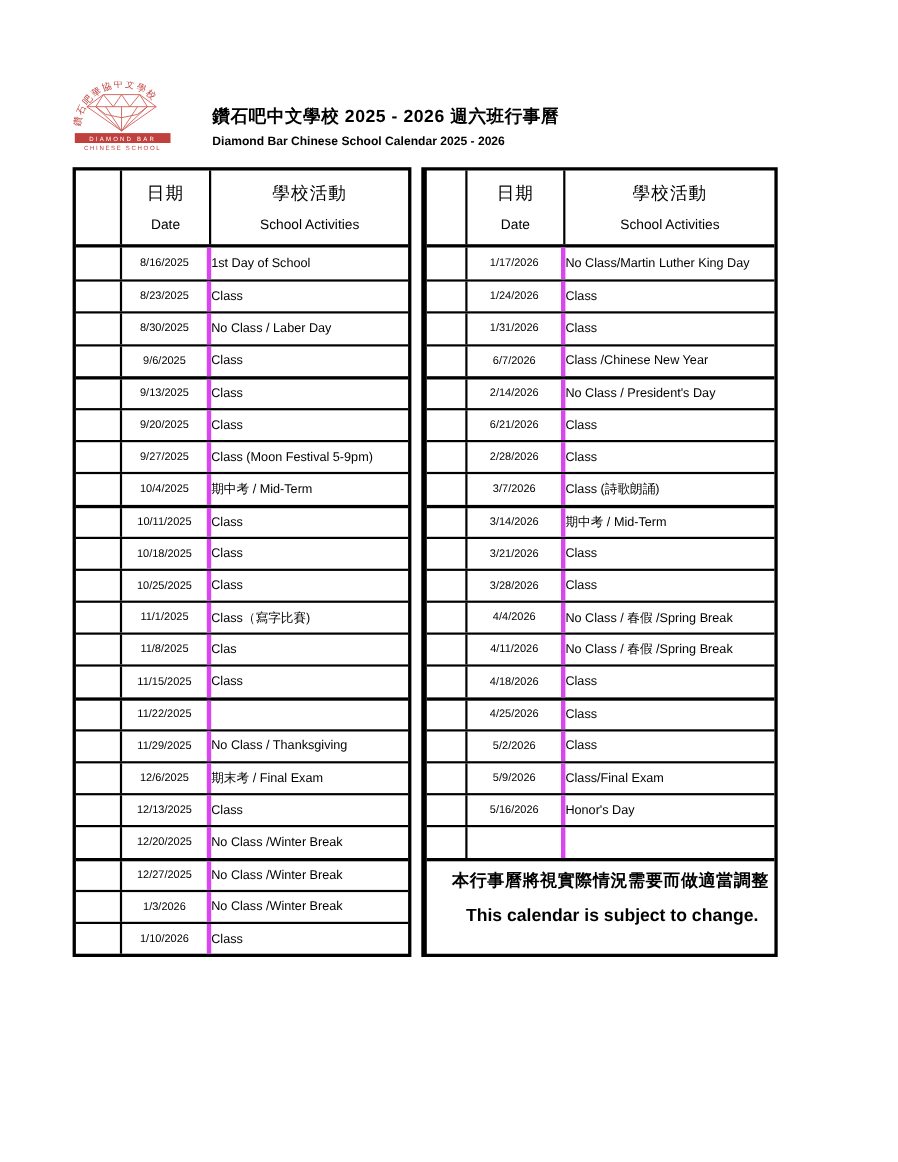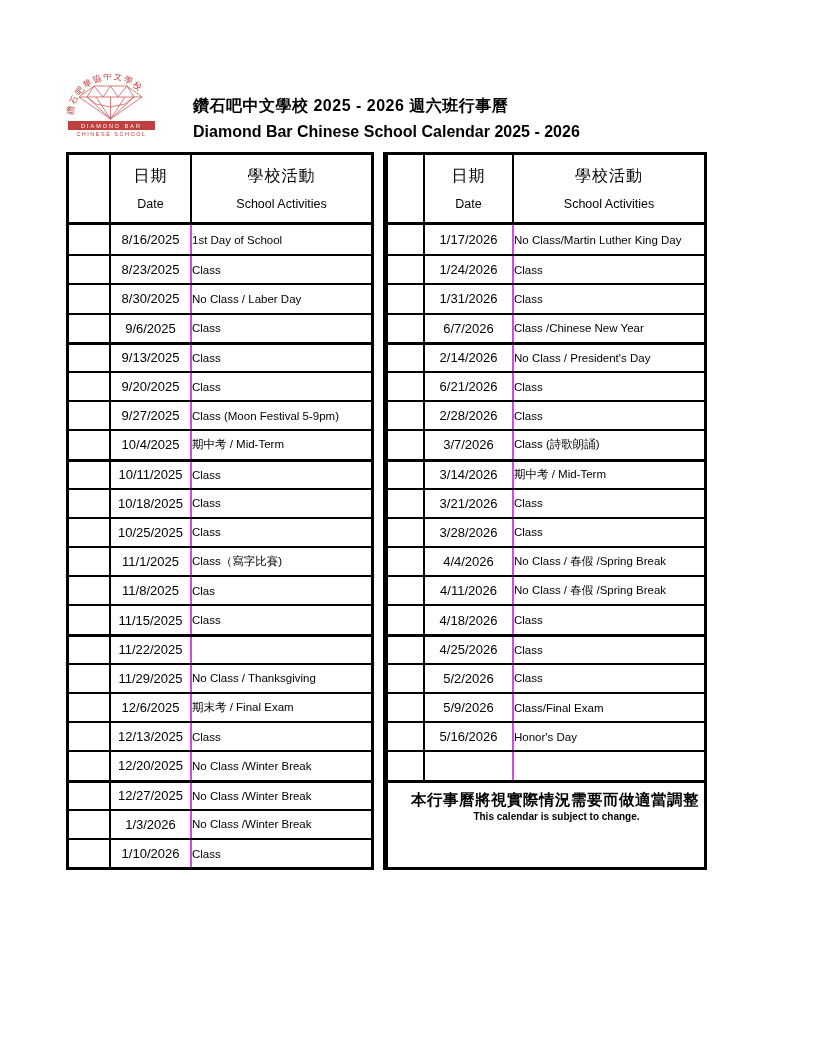--- a/index.html
+++ b/index.html
@@ -4,49 +4,49 @@
 <style>
   * { margin:0; padding:0; box-sizing:border-box; }
   html,body { background:#ffffff; }
   body { font-family:"Liberation Sans", sans-serif; color:#000; }
   .page { position:relative; width:816px; height:1056px; background:#fff; overflow:hidden; }
 
   
   .logo { position:absolute; left:63px; top:74px; width:97px; height:63px; }
   .titles { position:absolute; left:193px; top:96px; }
   .title-zh { font-size:16px; font-weight:bold; letter-spacing:0.5px; white-space:nowrap; }
-  .title-en { font-size:16px; font-weight:bold; margin-top:6px; white-space:nowrap; }
+  .title-en { font-size:11px; font-weight:bold; margin-top:6px; white-space:nowrap; }
 
   
   .cal { position:absolute; left:66px; top:152px; display:flex; gap:9px; align-items:flex-start; }
   .tbl { border:3px solid #000; background:#fff; }
   .tbl-left  { width:308px; }
   .tbl-right { width:324px; border-left-width:5px; }
 
   .tbl-left  .thead, .tbl-left  .row { display:grid; grid-template-columns:42px 81px 1fr; }
   .tbl-right .thead, .tbl-right .row { display:grid; grid-template-columns:37px 89px 1fr; }
 
   .thead { height:70px; border-bottom:3px solid #000; }
   .h-cell { display:flex; flex-direction:column; align-items:center; justify-content:center; gap:10px; }
   .h-zh { font-size:16px; font-weight:normal; letter-spacing:1px; }
   .h-en { font-size:12.5px; }
 
   .row { height:29.2px; border-top:2px solid #000; }
   .rows .row:first-child { border-top:none; }
   .row.thick-top { border-top-width:3px; }
 
   .c-mark { border-right:2px solid #000; }
-  .c-date { border-right:2px solid #d946ef; display:flex; align-items:center; justify-content:center;
-            font-size:13px; white-space:nowrap; }
+  .c-date { border-right:4px solid #d946ef; display:flex; align-items:center; justify-content:center;
+            font-size:10px; white-space:nowrap; }
   .c-act  { display:flex; align-items:center; padding-left:0; font-size:11.5px; white-space:nowrap; overflow:hidden; }
 
   
   .note { border-top:3px solid #000; height:87.6px; padding-top:7px;padding-left:21px; }
   .note-zh { font-size:15.5px; font-weight:bold; padding-left:2px; letter-spacing:0.5px; white-space:nowrap; }
-  .note-en { font-size:10px; font-weight:bold; text-align:center; }
+  .note-en { font-size:16px; font-weight:bold; text-align:center; margin-top:13px; }
 
   
   .logo svg { width:100%; height:100%; }
 </style>
 </head>
 <body>
 
 <div class="page">
 
   <div class="logo">

